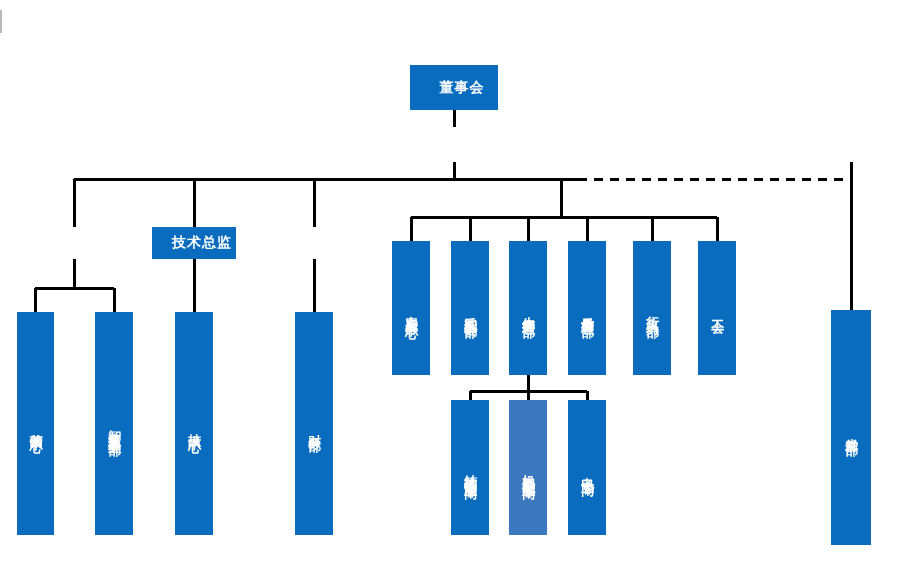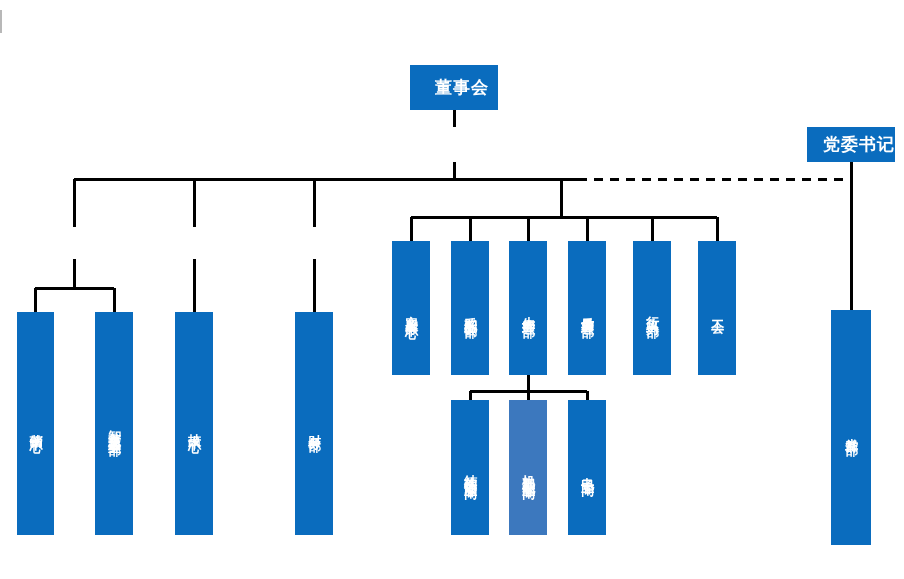--- a/index.html
+++ b/index.html
@@ -26,21 +26,21 @@
     align-items:center;
     justify-content:center;
     text-align:center;
     font-weight:bold;
     line-height:1.12;
     letter-spacing:0.5px;
     z-index:3;
   }
   
   .node.horiz{
-    font-size:17px;
+    font-size:14px;
     letter-spacing:1px;
     padding-left:16px;
   }
   
   .node.vert{
     font-size:13px;
     writing-mode:vertical-rl;
     text-orientation:upright;
     letter-spacing:2px;
     line-height:1.1;
@@ -104,23 +104,23 @@
       <line x1="470" y1="391" x2="587" y2="391"></line>
       <line x1="470" y1="391" x2="470" y2="400"></line>
       <line x1="528" y1="391" x2="528" y2="400"></line>
       <line x1="587" y1="391" x2="587" y2="400"></line>
     </g>
   </svg>
 
   <div class="node horiz" style="left:410px;top:65px;width:88px;height:45px;">董事会</div>
 
 
-  <div class="node horiz" style="left:807px;top:127px;width:88px;height:35px;">党委书记</div>
 
 
+  <div class="node horiz" style="left:152px;top:227px;width:84px;height:32px;">技术总监</div>
 
 
   <div class="node vert" style="left:17px;top:312px;width:37px;height:223px;">营销中心</div>
 
   <div class="node vert" style="left:95px;top:312px;width:38px;height:223px;">智慧交通事业部</div>
 
   <div class="node vert" style="left:175px;top:312px;width:38px;height:223px;">技术中心</div>
 
   <div class="node vert" style="left:295px;top:312px;width:38px;height:223px;">财务部</div>
 

